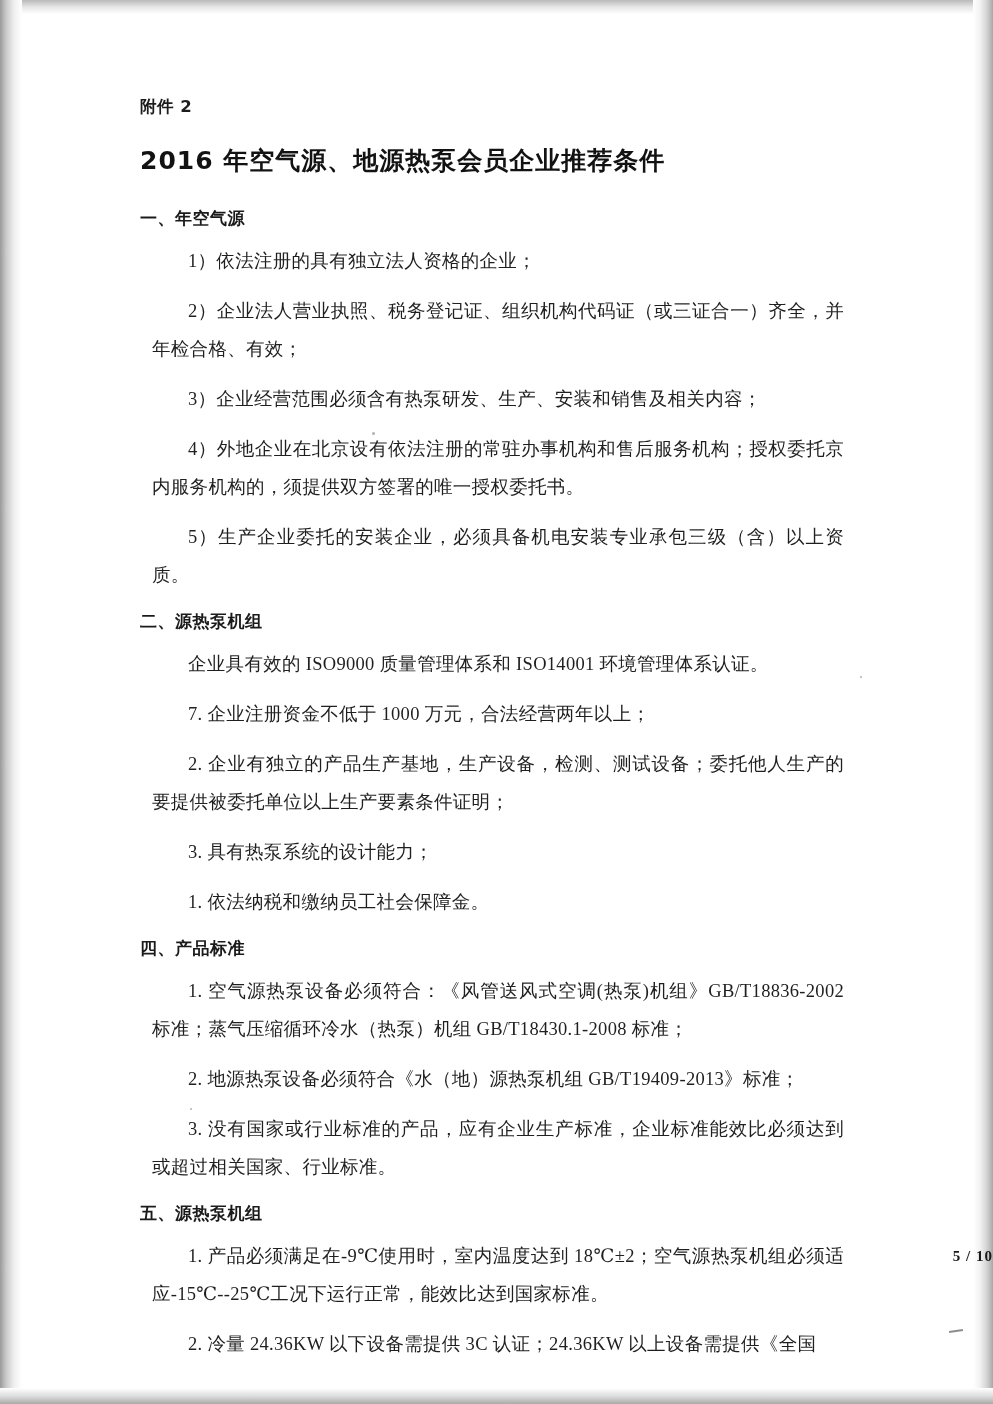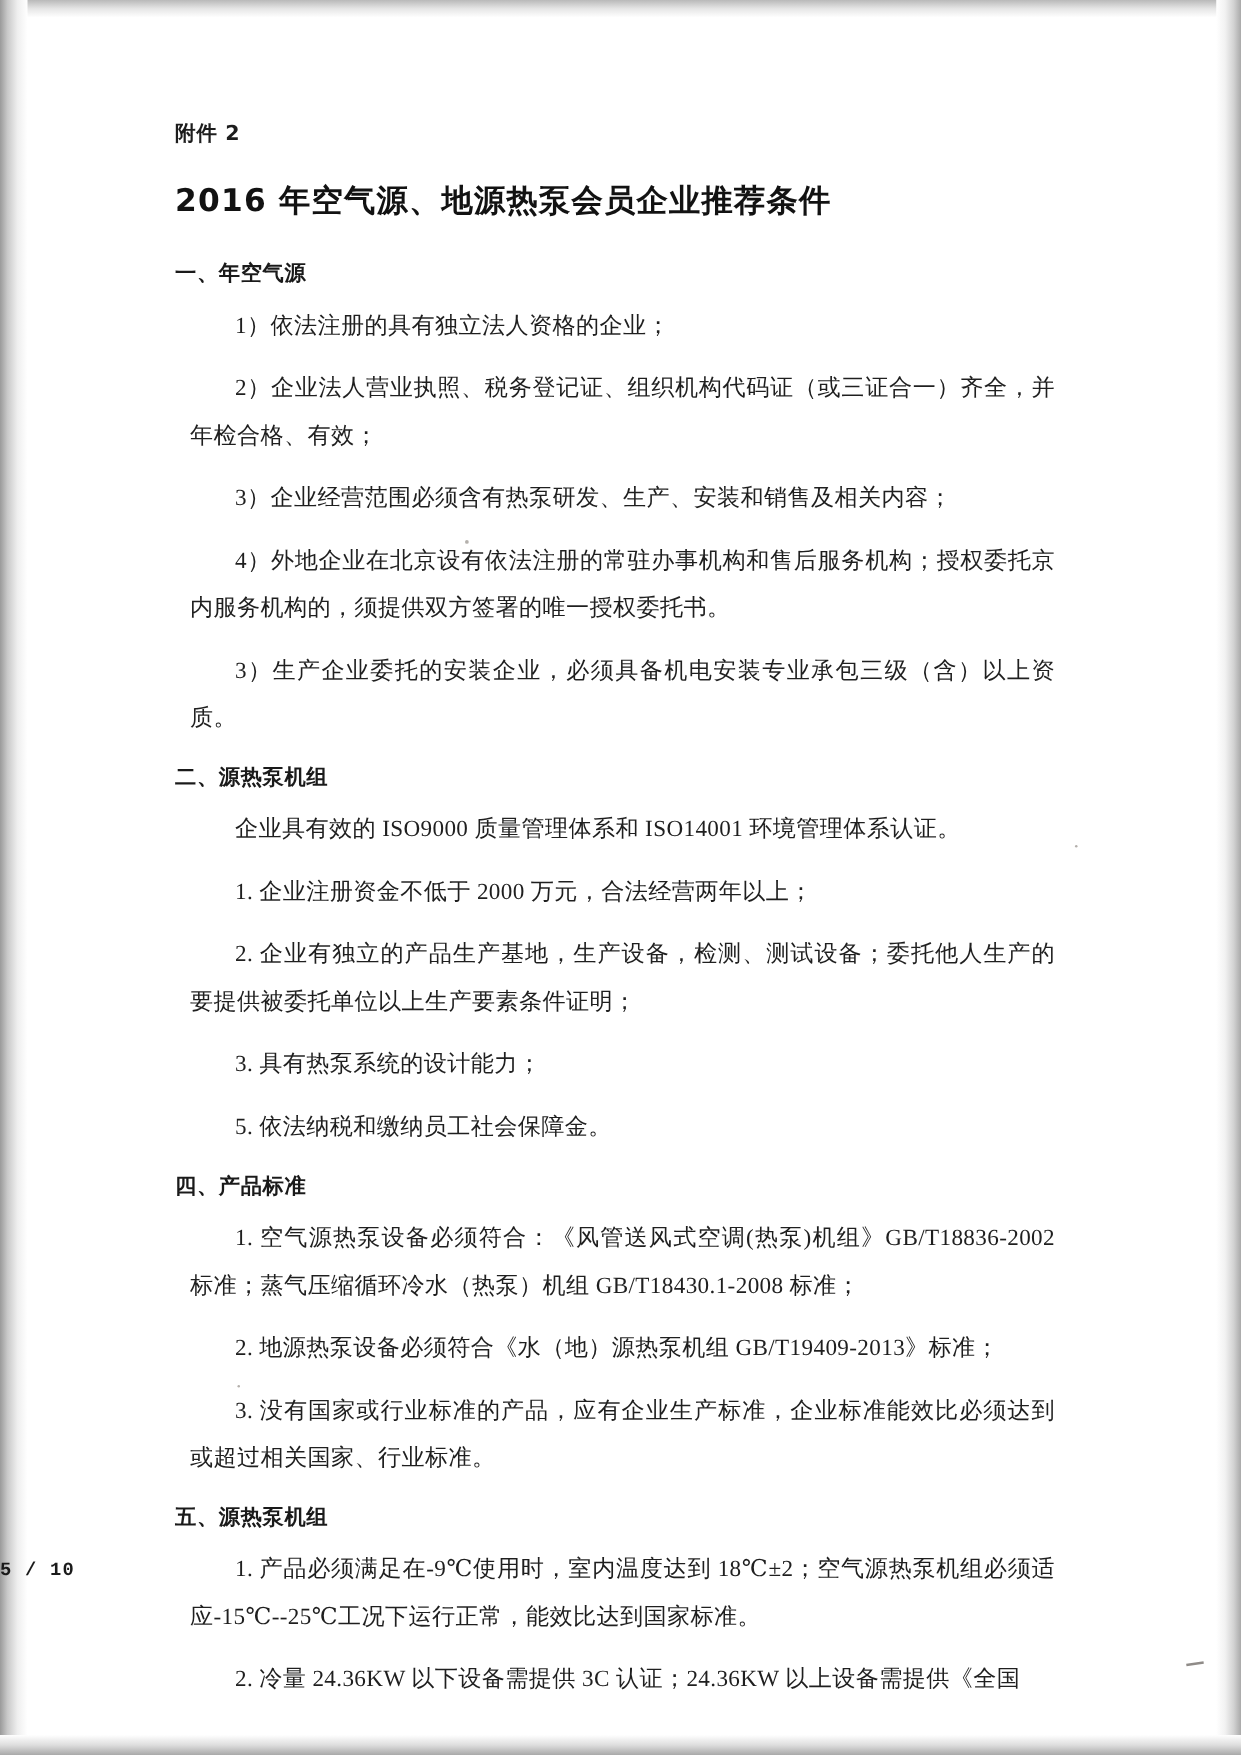--- a/index.html
+++ b/index.html
@@ -88,22 +88,22 @@
     text-indent: 36px;
     margin: 12px;
     letter-spacing: 0.3px;
     text-align: justify;
   }
   .page-number {
     position: absolute;
     left: 0;
     right: 0;
     top: 1248px;
-    text-align: left;
-    font-family: Liberation Mono, monospace;
+    text-align: right;
+    font-family: Liberation Serif, serif;
     font-weight: bold;
     font-size: 15px;
     color: #1a1a1a;
     letter-spacing: 1px;
   }
   .mark-right {
     position: absolute;
     right: 30px;
     top: 1330px;
     width: 14px;
@@ -130,29 +130,29 @@
 
     <div class="attachment-label">附件 2</div>
 
     <h1 class="doc-title">2016 年空气源、地源热泵会员企业推荐条件</h1>
 
     <div class="section-head">一、年空气源</div>
     <p class="para">1）依法注册的具有独立法人资格的企业；</p>
     <p class="para">2）企业法人营业执照、税务登记证、组织机构代码证（或三证合一）齐全，并年检合格、有效；</p>
     <p class="para">3）企业经营范围必须含有热泵研发、生产、安装和销售及相关内容；</p>
     <p class="para">4）外地企业在北京设有依法注册的常驻办事机构和售后服务机构；授权委托京内服务机构的，须提供双方签署的唯一授权委托书。</p>
-    <p class="para">3）生产企业委托的安装企业，必须具备机电安装专业承包三级（含）以上资质。</p>
+    <p class="para">5）生产企业委托的安装企业，必须具备机电安装专业承包三级（含）以上资质。</p>
 
     <div class="section-head">二、源热泵机组</div>
     <p class="para">企业具有效的 ISO9000 质量管理体系和 ISO14001 环境管理体系认证。</p>
 
-    <p class="para">1. 企业注册资金不低于 2000 万元，合法经营两年以上；</p>
+    <p class="para">7. 企业注册资金不低于 1000 万元，合法经营两年以上；</p>
     <p class="para">2. 企业有独立的产品生产基地，生产设备，检测、测试设备；委托他人生产的要提供被委托单位以上生产要素条件证明；</p>
     <p class="para">3. 具有热泵系统的设计能力；</p>
-    <p class="para">5. 依法纳税和缴纳员工社会保障金。</p>
+    <p class="para">1. 依法纳税和缴纳员工社会保障金。</p>
 
     <div class="section-head">四、产品标准</div>
     <p class="para">1. 空气源热泵设备必须符合：《风管送风式空调(热泵)机组》GB/T18836-2002 标准；蒸气压缩循环冷水（热泵）机组 GB/T18430.1-2008 标准；</p>
     <p class="para">2. 地源热泵设备必须符合《水（地）源热泵机组 GB/T19409-2013》标准；</p>
     <p class="para">3. 没有国家或行业标准的产品，应有企业生产标准，企业标准能效比必须达到或超过相关国家、行业标准。</p>
 
     <div class="section-head">五、源热泵机组</div>
     <p class="para">1. 产品必须满足在-9℃使用时，室内温度达到 18℃±2；空气源热泵机组必须适应-15℃--25℃工况下运行正常，能效比达到国家标准。</p>
     <p class="para">2. 冷量 24.36KW 以下设备需提供 3C 认证；24.36KW 以上设备需提供《全国</p>
 

